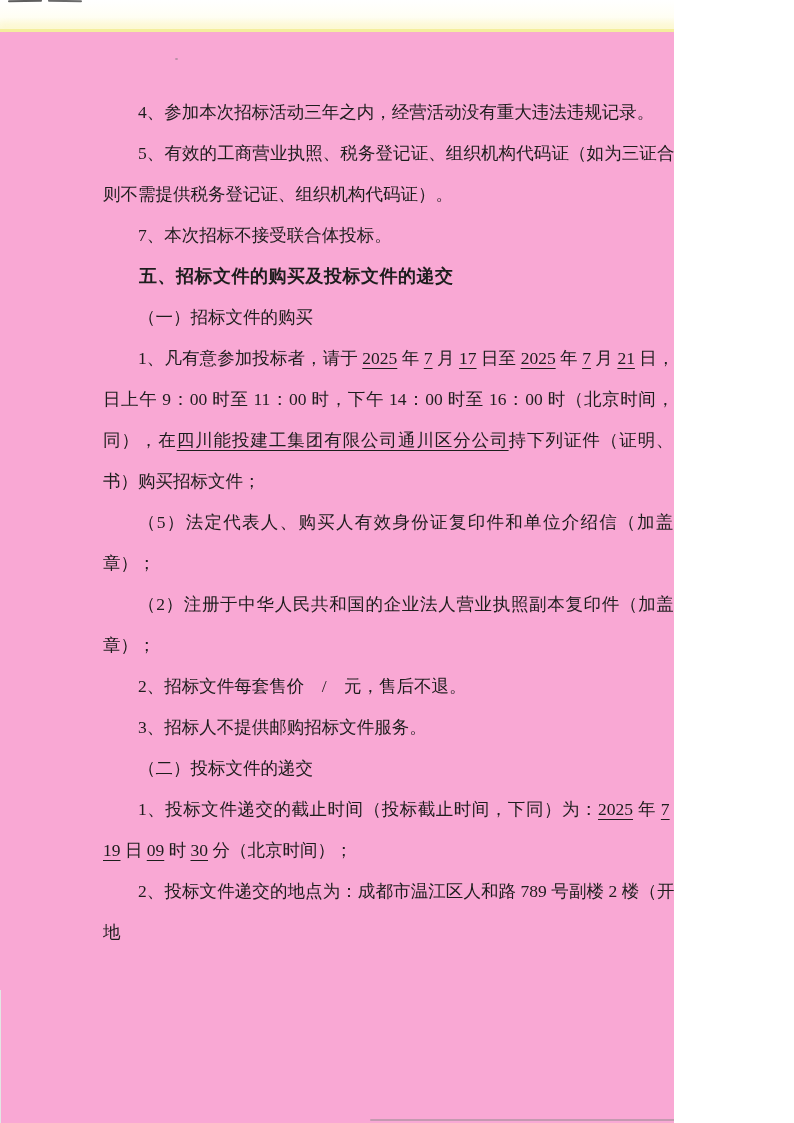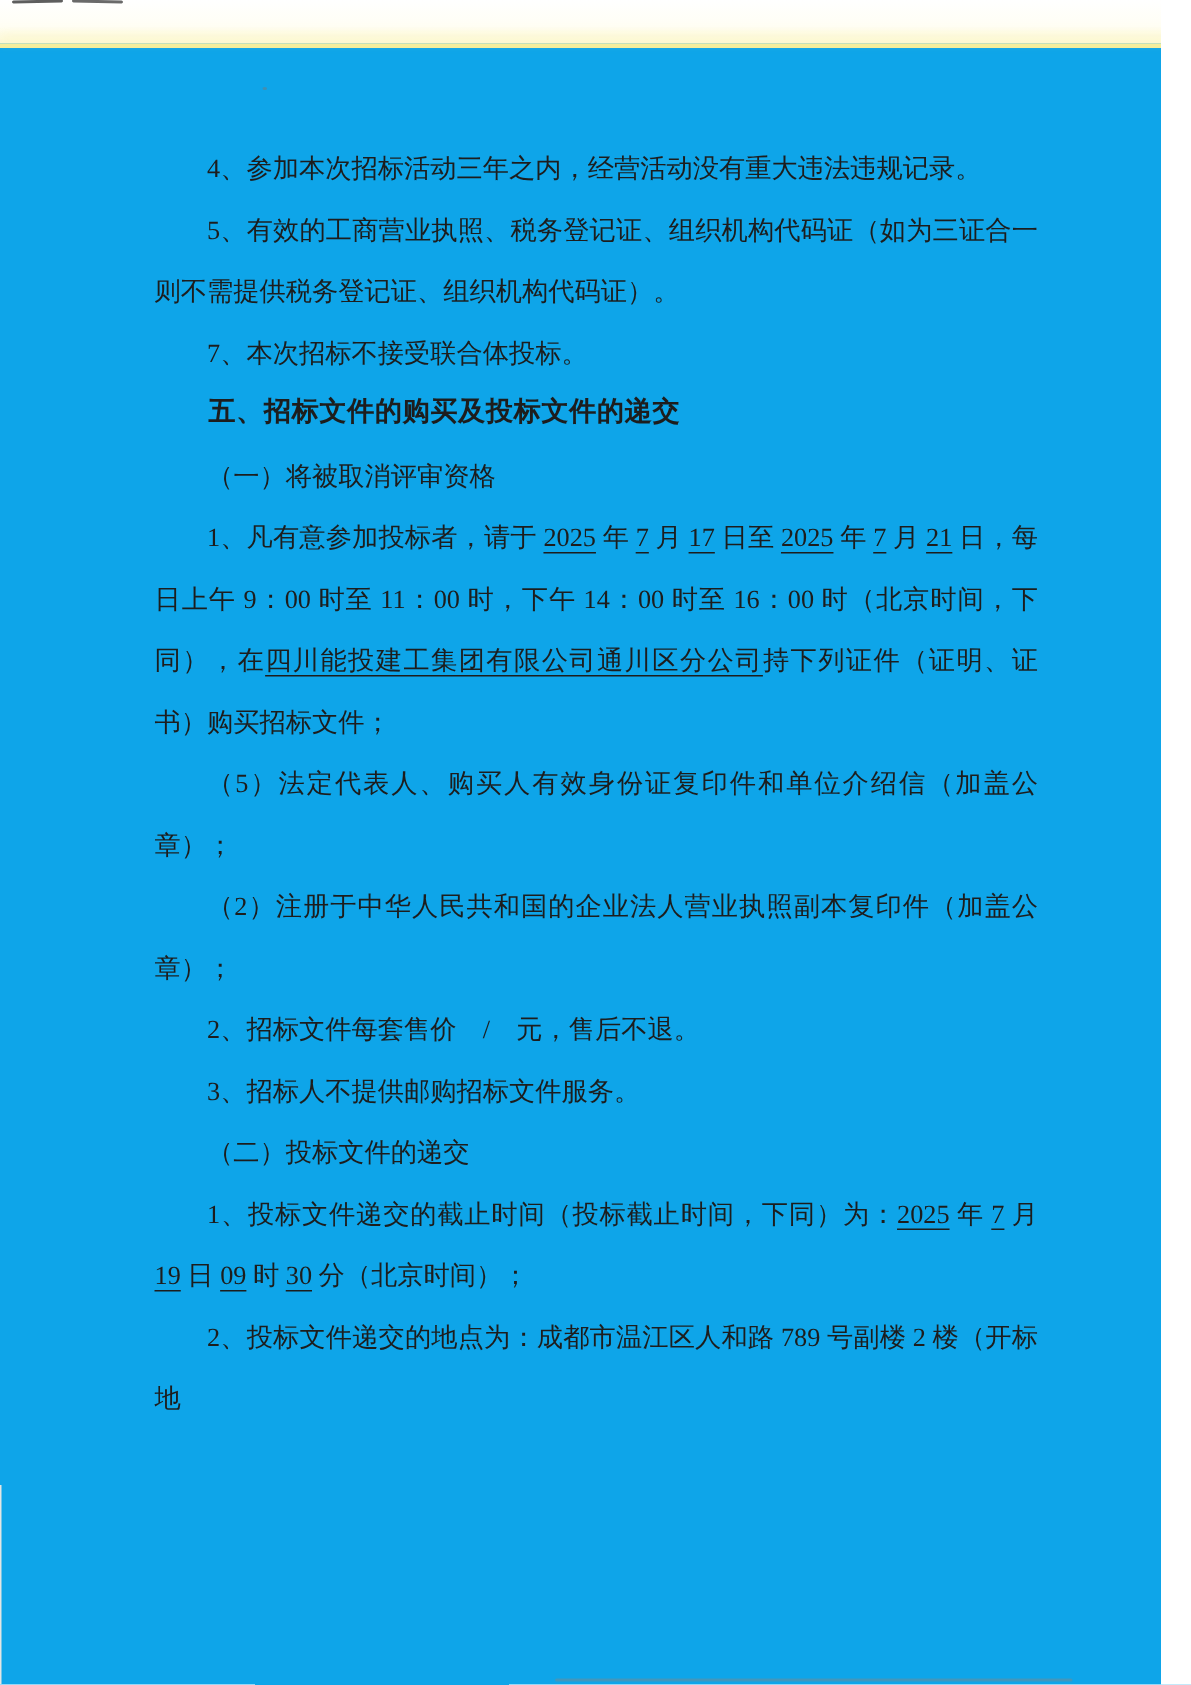--- a/index.html
+++ b/index.html
@@ -3,22 +3,22 @@
 <meta charset="utf-8">
 <style>
   :root{
     --highlight:#f4ee9d;
     --edge:#b0b0b0;
     --ink:#1d1d1d;
   }
   html,body{margin:0;padding:0;background:#ffffff;}
   .page{
     position:relative;
-    width:774px;height:1123px;
-    background:#0ea5e9;
+    width:674px;height:1123px;
+    background:#f9a8d4;
     overflow:hidden;
     font-family:"Liberation Serif","DejaVu Serif",serif;
     color:var(--ink);
   }
   
   .top-band{
     position:absolute;top:0;left:0;width:794px;height:29px;
     background:linear-gradient(#ffffff 0%,#fffef4 60%,#fdf9d8 100%);
   }
   .highlight-line{
@@ -51,21 +51,21 @@
     background:rgba(120,120,120,0.5);border-radius:50%;
   }
   
   .content{
     position:absolute;left:103px;top:92px;width:589px;
     font-size:17.5px;line-height:41px;
     text-align:justify;text-justify:inter-ideograph;
   }
   .content p{margin:0;text-indent:2em;}
   .heading{
-    font-family:Liberation Mono, monospace;
+    font-family:Liberation Sans, sans-serif;
     font-weight:700;font-size:18px;letter-spacing:0.5px;
   }
   .u{text-decoration:underline;text-underline-offset:4px;text-decoration-thickness:1px;}
 </style>
 </head>
 <body>
 
 <div class="page">
 
   <div class="top-band"></div>
@@ -81,21 +81,21 @@
 
     <p>4、参加本次招标活动三年之内，经营活动没有重大违法违规记录。</p>
 
     <p>5、有效的工商营业执照、税务登记证、组织机构代码证（如为三证合一则不需提供税务登记证、组织机构代码证）。</p>
 
 
     <p>7、本次招标不接受联合体投标。</p>
 
     <p class="heading">五、招标文件的购买及投标文件的递交</p>
 
-    <p>（一）将被取消评审资格</p>
+    <p>（一）招标文件的购买</p>
 
     <p>
       <span>1、凡有意参加投标者，请于 </span><span class="u">2025</span><span> 年 </span><span class="u">7</span><span> 月 </span><span class="u">17</span><span> 日至 </span><span class="u">2025</span><span> 年 </span><span class="u">7</span><span> 月 </span><span class="u">21</span><span> 日，每日上午 9：00 时至 11：00 时，下午 14：00 时至 16：00 时（北京时间，下同），在</span><span class="u">四川能投建工集团有限公司通川区分公司</span><span>持下列证件（证明、证书）购买招标文件；</span>
     </p>
 
     <p>（5）法定代表人、购买人有效身份证复印件和单位介绍信（加盖公章）；</p>
 
     <p>（2）注册于中华人民共和国的企业法人营业执照副本复印件（加盖公章）；</p>
 
     <p>2、招标文件每套售价　/　元，售后不退。</p>

